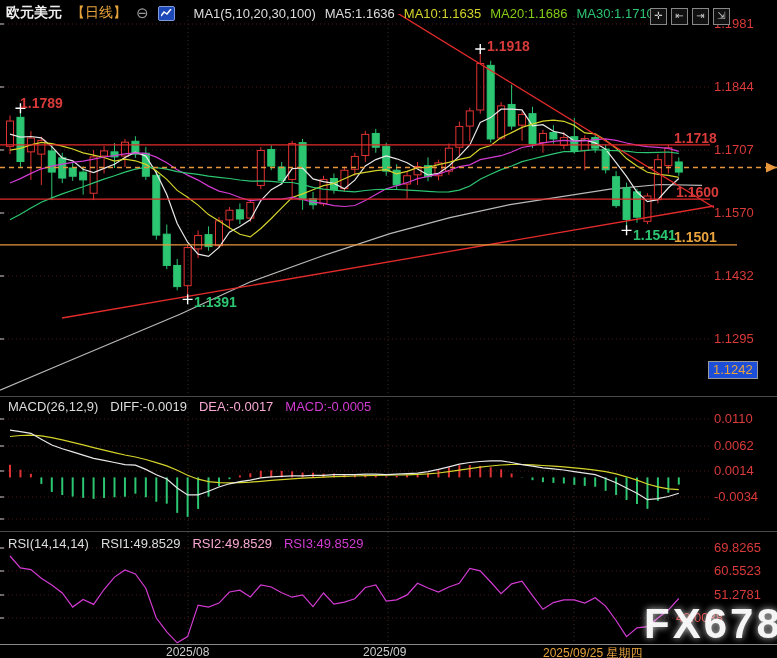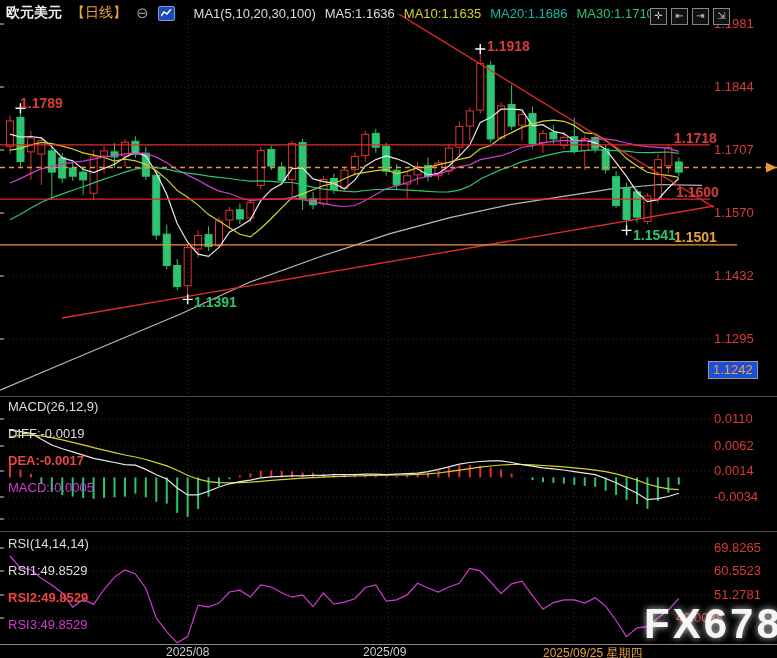--- a/index.html
+++ b/index.html
@@ -7,26 +7,26 @@
        font-family:"Liberation Sans",sans-serif;}
   #chart-svg{position:absolute;left:0;top:0;}
   .topbar{position:absolute;left:6px;top:3px;height:20px;display:flex;align-items:center;
           gap:9px;font-size:13px;white-space:nowrap;z-index:5;}
   .sym{color:#eee;font-weight:bold;font-size:14px;}
   .ptag{color:#e8a33d;font-size:14px;}
   .collapse{color:#999;font-size:15px;line-height:14px;}
   .chicon{width:15px;height:13px;background:#1d49b8;border:1px solid #7e9bdb;border-radius:2px;
           display:flex;align-items:center;justify-content:center;}
   .chicon svg{display:block}
-  .ma-set{color:#ddd;padding-left:10px;} .ma5{color:#ddd;} .ma10{color:#d4d32b;} .ma20{color:#14b8a6;} .ma30{color:#2cc571;}
+  .ma-set{color:#ddd;padding-left:10px;} .ma5{color:#ddd;} .ma10{color:#d4d32b;} .ma20{color:#84cc16;} .ma30{color:#2cc571;}
   .winbtns{position:absolute;top:8px;left:650px;display:flex;gap:4px;z-index:6;}
   .winbtn{width:15px;height:15px;border:1px solid #888;color:#ccc;font-size:10px;line-height:14px;
           text-align:center;background:#111;cursor:pointer;}
-  .indrow{position:absolute;display:flex;gap:12px;font-size:13px;white-space:nowrap;z-index:5;flex-direction:column;}
-  .c-w{color:#ddd;} .c-y{color:#ef4444;font-weight:bold;} .c-m{color:#d23bd2;}
+  .indrow{position:absolute;display:flex;gap:12px;font-size:13px;white-space:nowrap;z-index:5;}
+  .c-w{color:#ddd;} .c-y{color:#f9a8d4;} .c-m{color:#d23bd2;}
   .axis-label{position:absolute;font-size:13px;color:#d93a3a;z-index:4;}
   .axis-box{position:absolute;font-size:13px;color:#e8a33d;border:1px solid #9a9a9a;background:#1d4ed8;
             padding:0 4px;line-height:16px;z-index:4;}
   .chart-label{position:absolute;font-size:14px;font-weight:bold;z-index:4;}
   .date-label{position:absolute;top:645px;font-size:12px;color:#ccc;z-index:4;white-space:nowrap;}
   .date-hl{color:#e8a33d;}
   .watermark{position:absolute;left:644px;top:600px;font-size:42px;font-weight:bold;color:#fff;
              letter-spacing:3px;text-shadow:0 0 7px rgba(255,255,255,.85);z-index:7;opacity:.96;}
 </style>
 </head>

